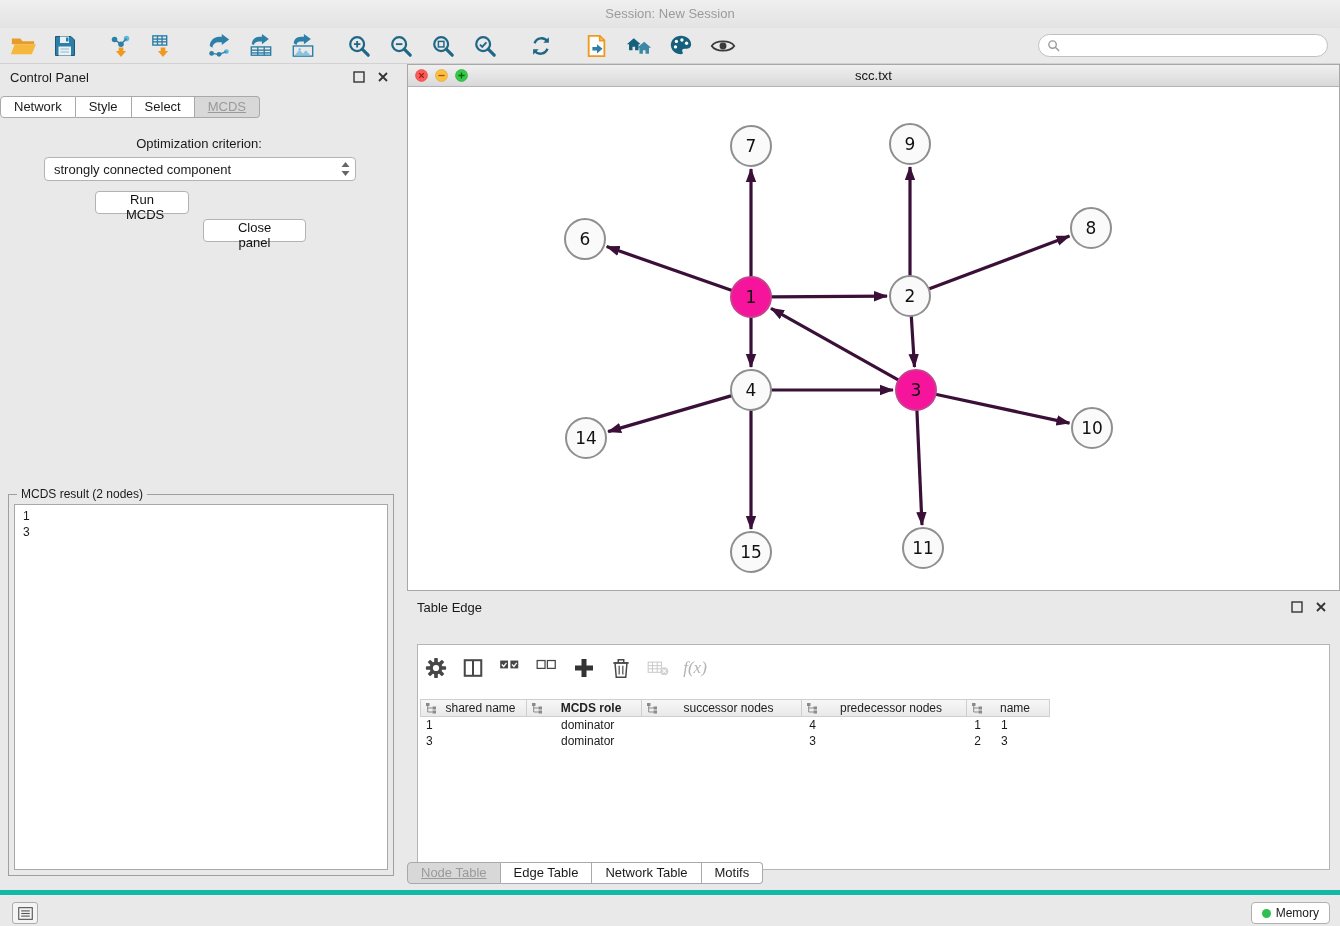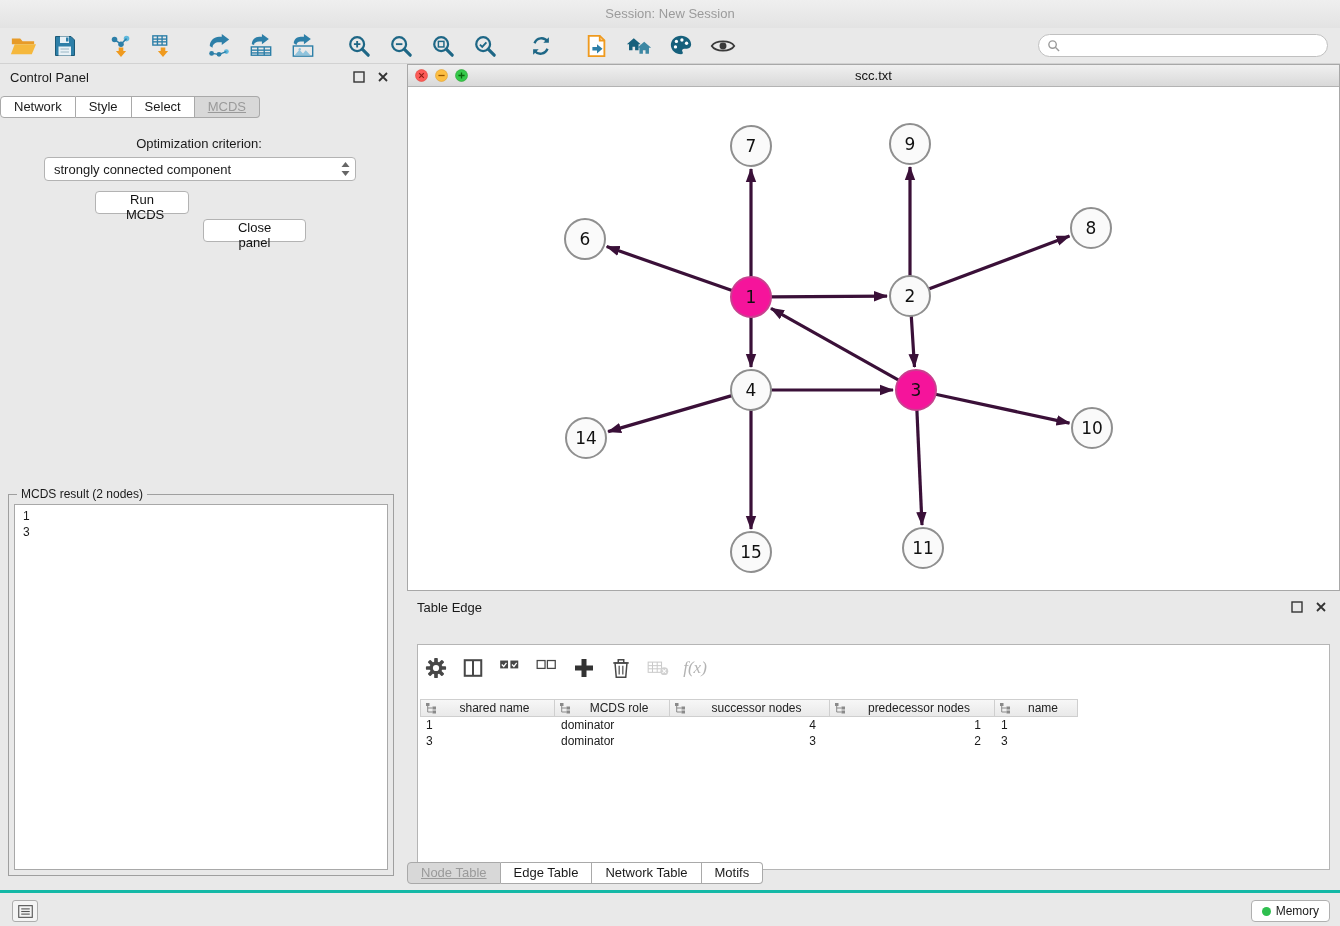--- a/index.html
+++ b/index.html
@@ -111,21 +111,21 @@
   .nt-th-label { flex:1; text-align:center; color:#222; }
   .nt-row { display:flex; margin-left:2px; height:16px; }
   .nt-td { font-size:12px; line-height:16px; padding:0 6px; overflow:hidden; white-space:nowrap; }
   .nt-td.right { text-align:right; padding-right:14px; }
 
   .table-tabs { position:absolute; left:0; right:0; top:268px; display:flex; justify-content:flex-start; }
 
   
   .statusbar {
     position:absolute; left:0; top:890px; width:100%; height:36px;
-    border-top:3px solid #14b8a6; background:#e9e9e9;
+    border-top:5px solid #14b8a6; background:#e9e9e9;
   }
   .status-left-btn {
     position:absolute; left:12px; top:7px; width:26px; height:22px;
     background:#f4f4f4; border:1px solid #adadad; border-radius:3px;
     display:flex; align-items:center; justify-content:center; cursor:pointer;
   }
   .status-left-btn svg { width:15px; height:13px; }
   .memory-btn {
     position:absolute; right:10px; top:7px; height:22px;
     background:#fff; border:1px solid #b0b0b0; border-radius:4px;
@@ -503,32 +503,32 @@
               </g>
               <circle cx="22" cy="15" r="5" fill="#9a9a9a"></circle>
               <path d="M19.8 12.8l4.4 4.4M24.2 12.8l-4.4 4.4" stroke="#fff" stroke-width="1.4"></path>
             </svg>
           </div>
           <div class="t-icon">
             <span class="fx-label">f(x)</span>
           </div>
         </div>
       <div class="nt-header" id="nt-header">
-          <div class="nt-th" style="width: 135px;">
+          <div class="nt-th" style="width: 107px;">
             <span class="sort-ic">
               <svg viewBox="0 0 12 12">
                 <rect x="1" y="1" width="3.5" height="3" fill="#8a8a8a"></rect>
                 <rect x="7.5" y="4.5" width="3.5" height="3" fill="#8a8a8a"></rect>
                 <rect x="7.5" y="8.5" width="3.5" height="3" fill="#8a8a8a"></rect>
                 <path d="M2.7 4v6h4.8M2.7 6h4.8" stroke="#8a8a8a" fill="none"></path>
               </svg>
             </span>
             <span class="nt-th-label">shared name</span>
           </div>
-          <div class="nt-th" style="width: 115px;">
+          <div class="nt-th" style="width: 115px; font-weight: bold;">
             <span class="sort-ic">
               <svg viewBox="0 0 12 12">
                 <rect x="1" y="1" width="3.5" height="3" fill="#8a8a8a"></rect>
                 <rect x="7.5" y="4.5" width="3.5" height="3" fill="#8a8a8a"></rect>
                 <rect x="7.5" y="8.5" width="3.5" height="3" fill="#8a8a8a"></rect>
                 <path d="M2.7 4v6h4.8M2.7 6h4.8" stroke="#8a8a8a" fill="none"></path>
               </svg>
             </span>
             <span class="nt-th-label">MCDS role</span>
           </div>

